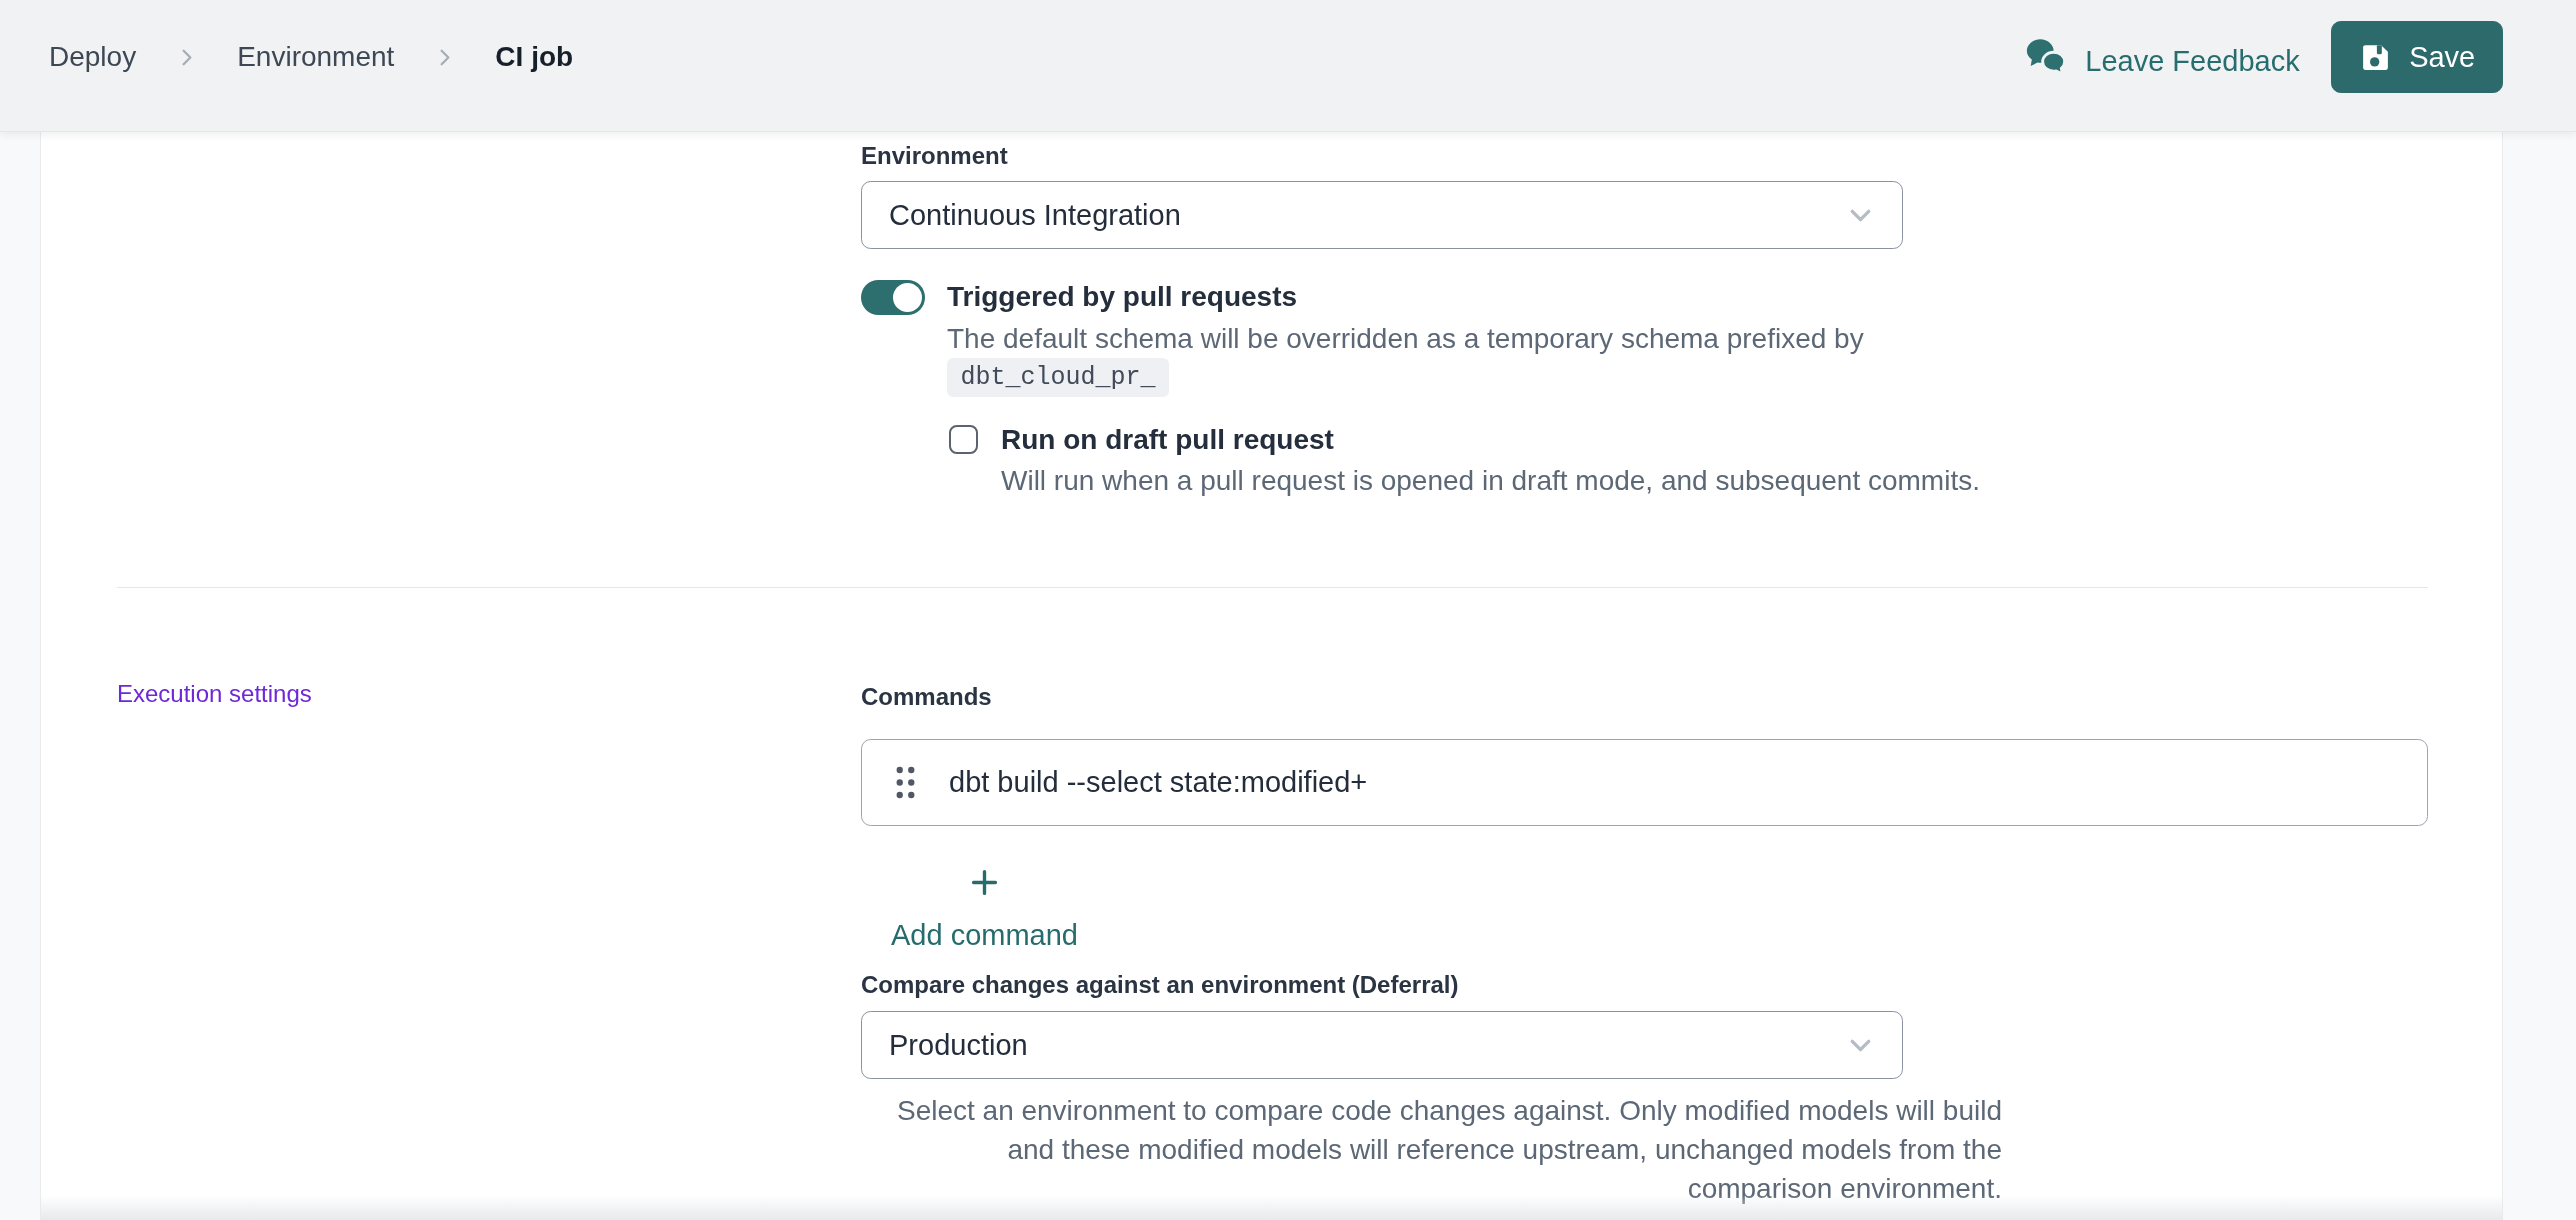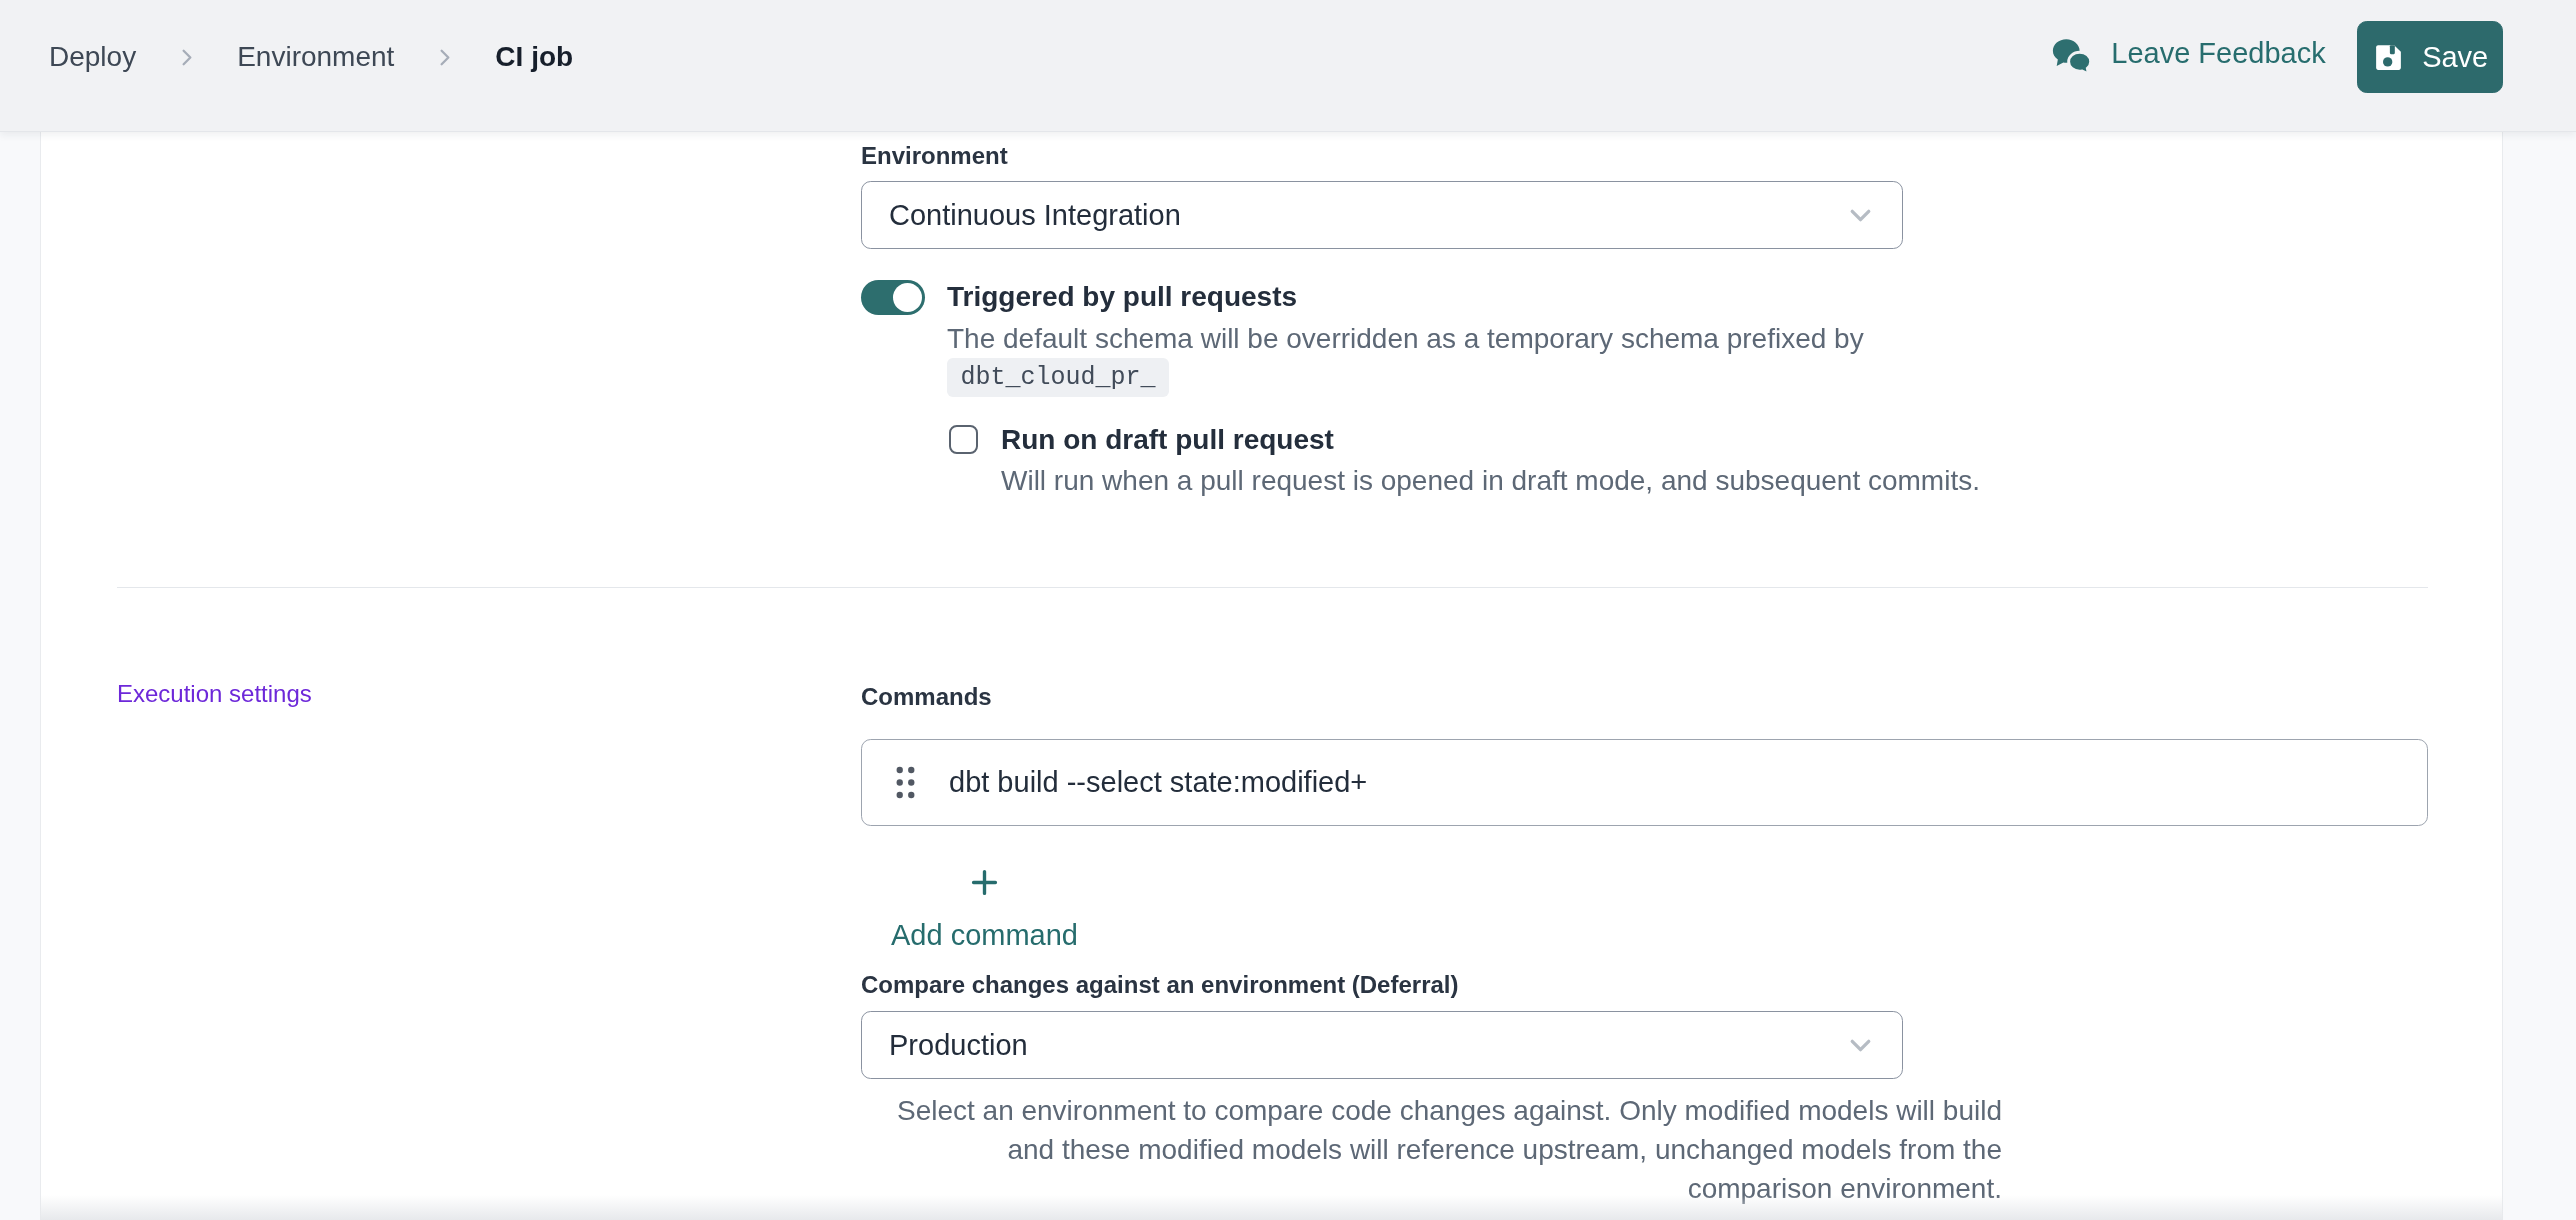--- a/index.html
+++ b/index.html
@@ -21,34 +21,34 @@
     padding:0 73px 17px 49px;
     z-index:5;
   }
   .breadcrumb { display:flex; align-items:center; gap:39px; font-size:28px; }
   .crumb { color:#3e4855; font-weight:500; cursor:pointer; }
   .crumb.current { color:#171f2b; font-weight:700; cursor:default; }
   .crumb-sep { display:flex; align-items:center; }
 
   .header-actions { display:flex; align-items:center; gap:41px; }
   .feedback-link {
-    display:flex; align-items:flex-start; gap:17.4px;
+    display:flex; align-items:flex-end; gap:17.4px;
     color:#276d6e; font-size:29px; font-weight:500; cursor:pointer;
   }
   .btn {
     display:flex; align-items:center; justify-content:center; gap:17.4px;
     height:72px; border-radius:9.7px; font-size:29px; cursor:pointer;
     font-family:inherit;
   }
   .btn-cancel {
     width:190px; background:#ffffff; border:1.9px solid #454f60;
     color:#2b3646; font-weight:500;
   }
   .btn-save {
-    width:146px; background:#2d6a6c; border:1.9px solid #2d6a6c;
+    width:172px; background:#2d6a6c; border:1.9px solid #2d6a6c;
     color:#ffffff; font-weight:500; margin-left:-9.7px;
   }
 
   
   .panel {
     position:absolute; left:40px; top:132px; width:2463px; bottom:0;
     background:#ffffff;
     border-left:1px solid #e9ebee; border-right:1px solid #e9ebee;
   }
   .bottom-fade {

